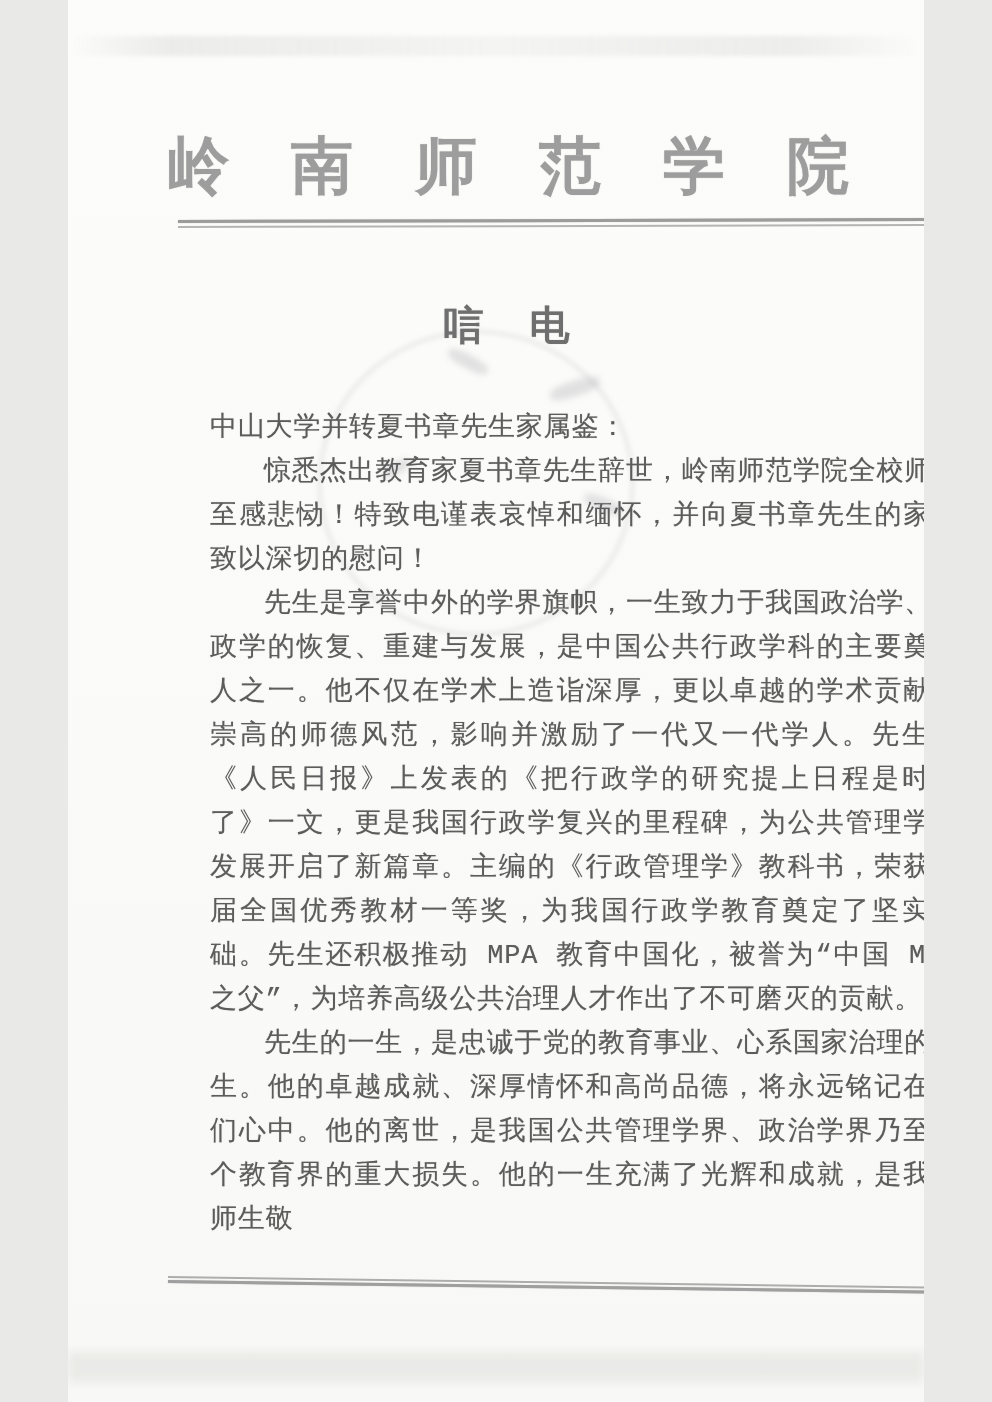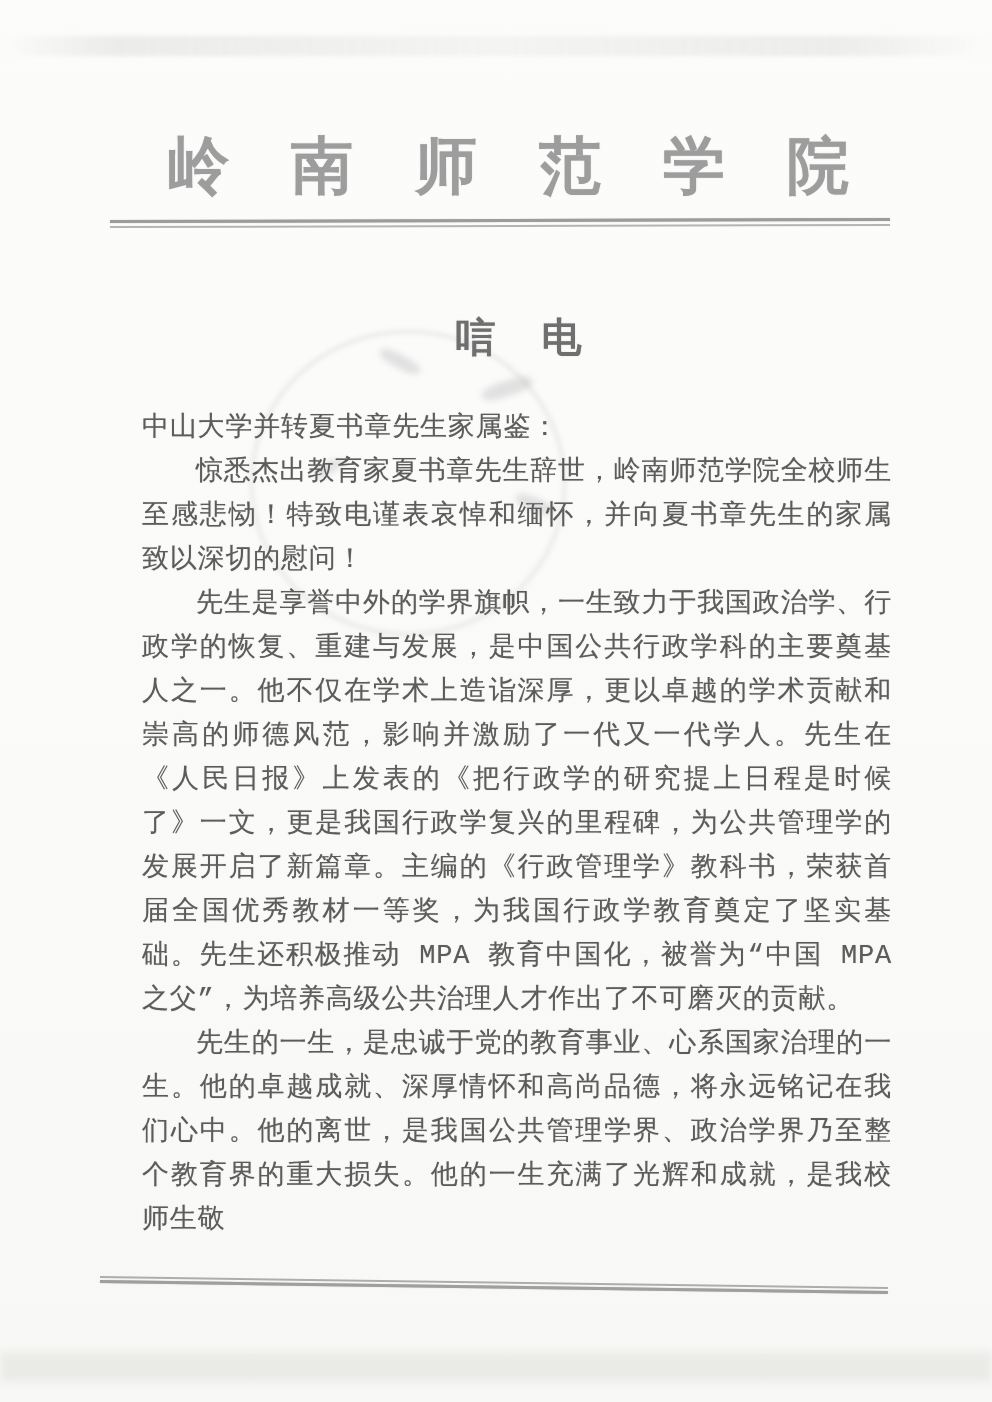--- a/index.html
+++ b/index.html
@@ -1,18 +1,18 @@
 <!DOCTYPE html>
 <html><head>
 <meta charset="utf-8">
 <style>
   html, body { margin: 0; padding: 0; background: #e9e9e7; }
   .page {
     position: relative;
-    width: 992px;
+    width: 856px;
     height: 1402px;
     margin: 0 auto;
     background: linear-gradient(180deg, #fcfcfb 0%, #fafaf8 55%, #f8f8f6 100%);
     overflow: hidden;
     font-family: "Liberation Serif", "DejaVu Serif", serif;
   }
 
   
   .scan-band-top {
     position: absolute; top: 36px; left: 0; width: 100%; height: 20px;
@@ -61,21 +61,21 @@
     background: rgba(148,148,156,0.26);
     border-radius: 40%;
     filter: blur(2px);
   }
   .m1 { left: 125px; top: 22px;  width: 44px; height: 13px; transform: rotate(28deg); }
   .m2 { left: 228px; top: 48px;  width: 52px; height: 15px; transform: rotate(-18deg); }
   .m3 { left: 262px; top: 165px; width: 40px; height: 13px; transform: rotate(22deg); }
   .m4 { left: 60px;  top: 130px; width: 30px; height: 11px; transform: rotate(-30deg); }
 
   .doc-title {
-    position: absolute; top: 298px; left: 0; width: 100%; margin: 12px;
+    position: absolute; top: 298px; left: 0; width: 100%; margin: 0;
     text-align: center;
     font-size: 40px; font-weight: bold;
     letter-spacing: 46px; padding-left: 67px; box-sizing: border-box;
     color: #6f6f6f;
     text-shadow: 0 0 1px rgba(120,120,120,0.5);
     white-space: nowrap;
   }
 
   .body-text {
     position: absolute; left: 142px; top: 406px; width: 750px;

